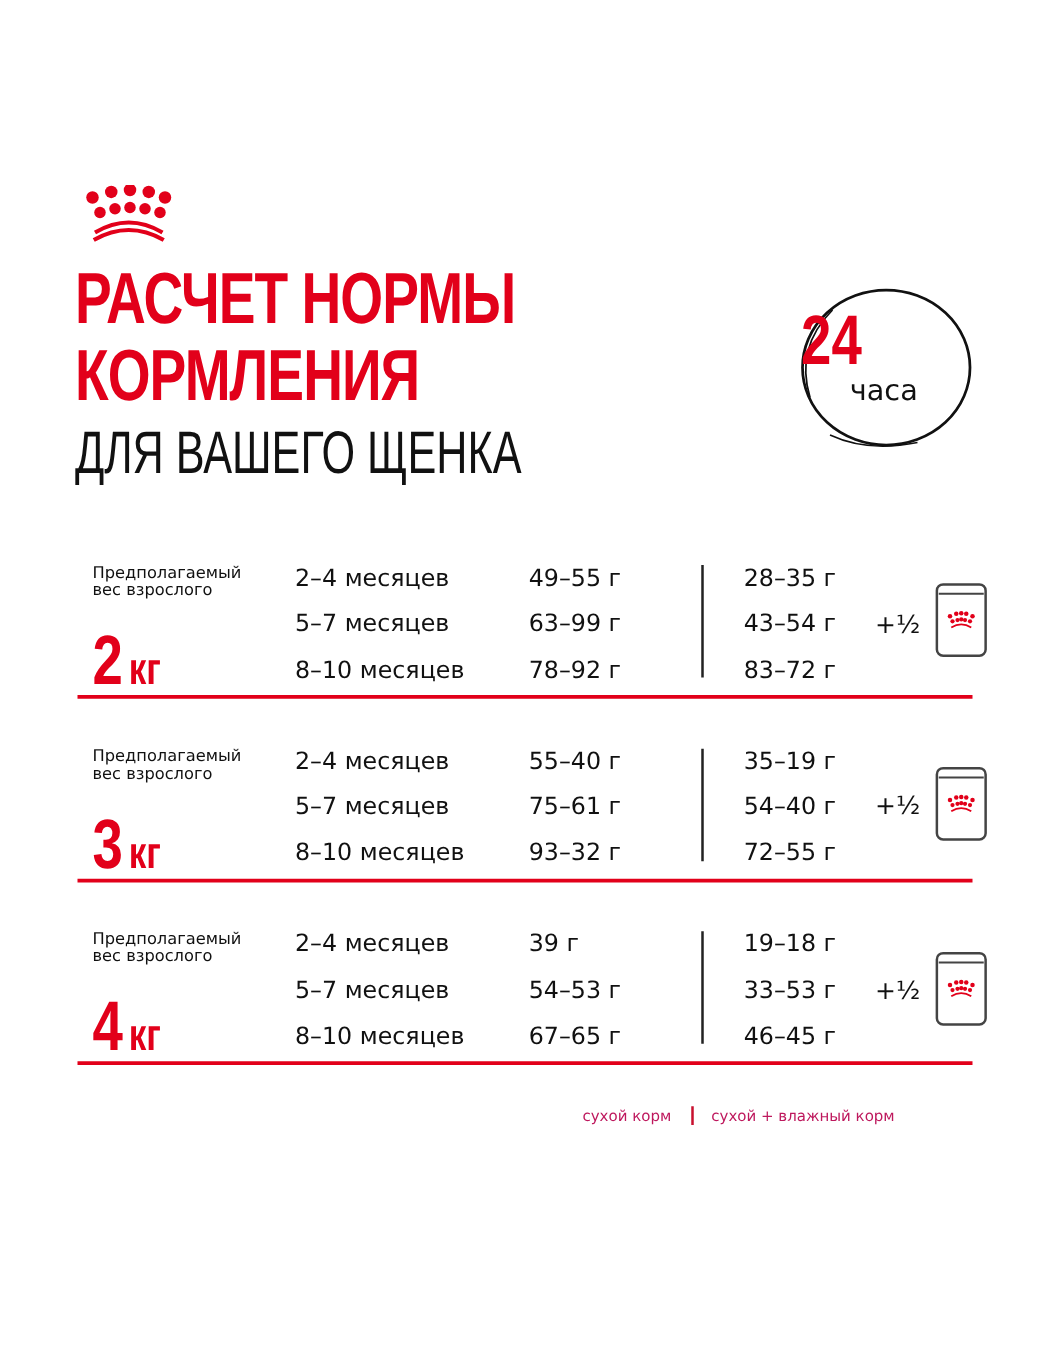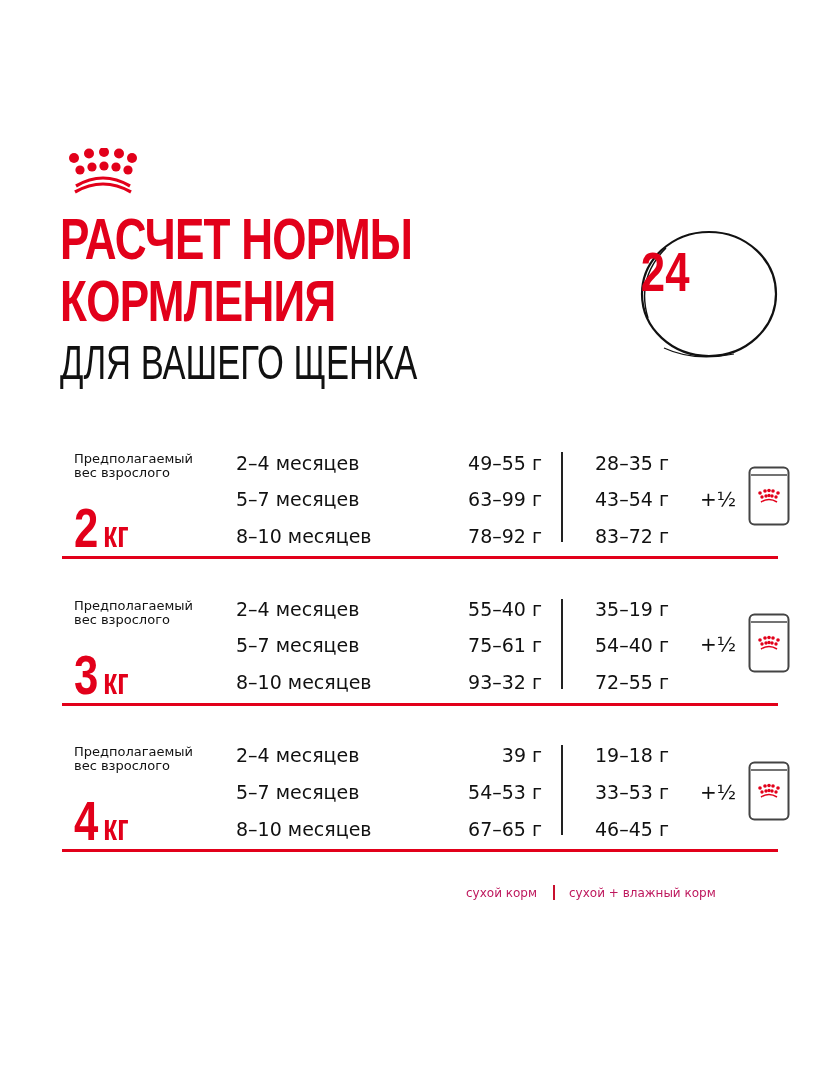--- a/index.html
+++ b/index.html
@@ -43,21 +43,21 @@
   .weight-value {
     position: absolute; left: 62px; top: 48px;
     font-family: "Liberation Sans", sans-serif; font-weight: bold; color: #e2001a;
     white-space: nowrap; transform: scaleX(0.78); transform-origin: left top;
   }
   .weight-value .num { font-size: 56px; line-height: 56px; }
   .weight-value .unit { font-size: 36px; line-height: 56px; margin-left: 6px; }
 
   .row { position: absolute; left: 0; width: 840px; height: 37px; font-size: 19px; line-height: 26px; }
   .age { position: absolute; left: 224px; white-space: nowrap; }
-  .dry { position: absolute; left: 428px; width: 102px; text-align: right; white-space: nowrap; }
+  .dry { position: absolute; left: 411px; width: 102px; text-align: left; white-space: nowrap; }
   .mixed { position: absolute; left: 583px; white-space: nowrap; }
 
   .vdivider { position: absolute; left: 549px; top: 8px; width: 2px; height: 90px; background: #222; }
   .half { position: absolute; left: 688px; top: 40px; font-size: 20px; line-height: 26px; white-space: nowrap; }
   .pouch { position: absolute; left: 736px; top: 20px; width: 42px; height: 60px; }
 
   .hline { position: absolute; left: 62px; width: 716px; height: 3px; background: #e2001a; }
 
   .legend {
     position: absolute; top: 884px; left: 466px; font-size: 12px; line-height: 18px;
@@ -91,20 +91,21 @@
 </div>
 <div class="subtitle">ДЛЯ ВАШЕГО ЩЕНКА</div>
 
 <div class="badge">
   <svg width="146" height="132" viewBox="0 0 146 132">
     <ellipse cx="75" cy="66" rx="67" ry="62" fill="none" stroke="#111" stroke-width="2.2"></ellipse>
     <path d="M14 90 Q2 50 32 20" fill="none" stroke="#111" stroke-width="1.4"></path>
     <path d="M30 120 Q60 134 100 126" fill="none" stroke="#111" stroke-width="1.2"></path>
   </svg>
   <div class="badge-num"><span>24</span></div>
+  <div class="badge-unit">часа</div>
 </div>
 
 <div class="section" style="top:452px;">
   <div class="weight-label">
     <div>Предполагаемый</div>
     <div>вес взрослого</div>
   </div>
   <div class="weight-value">
     <span class="num">2</span><span class="unit">кг</span>
   </div>

